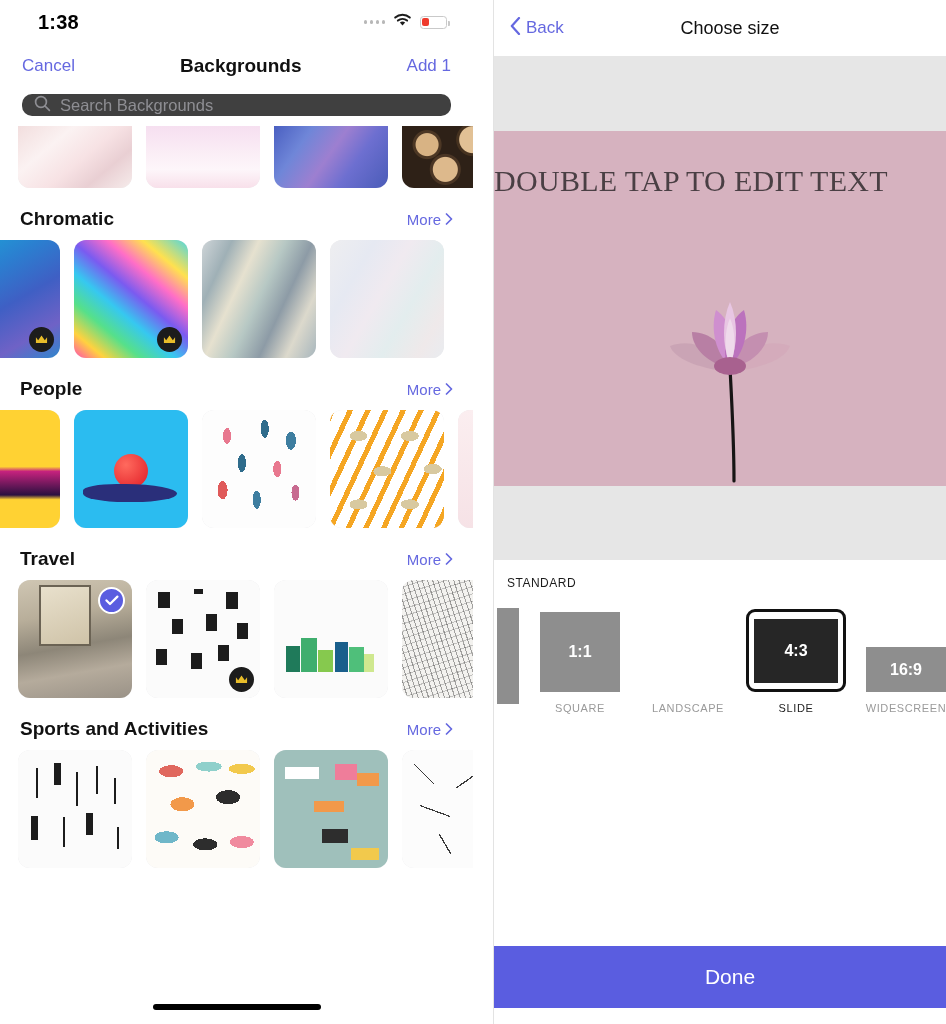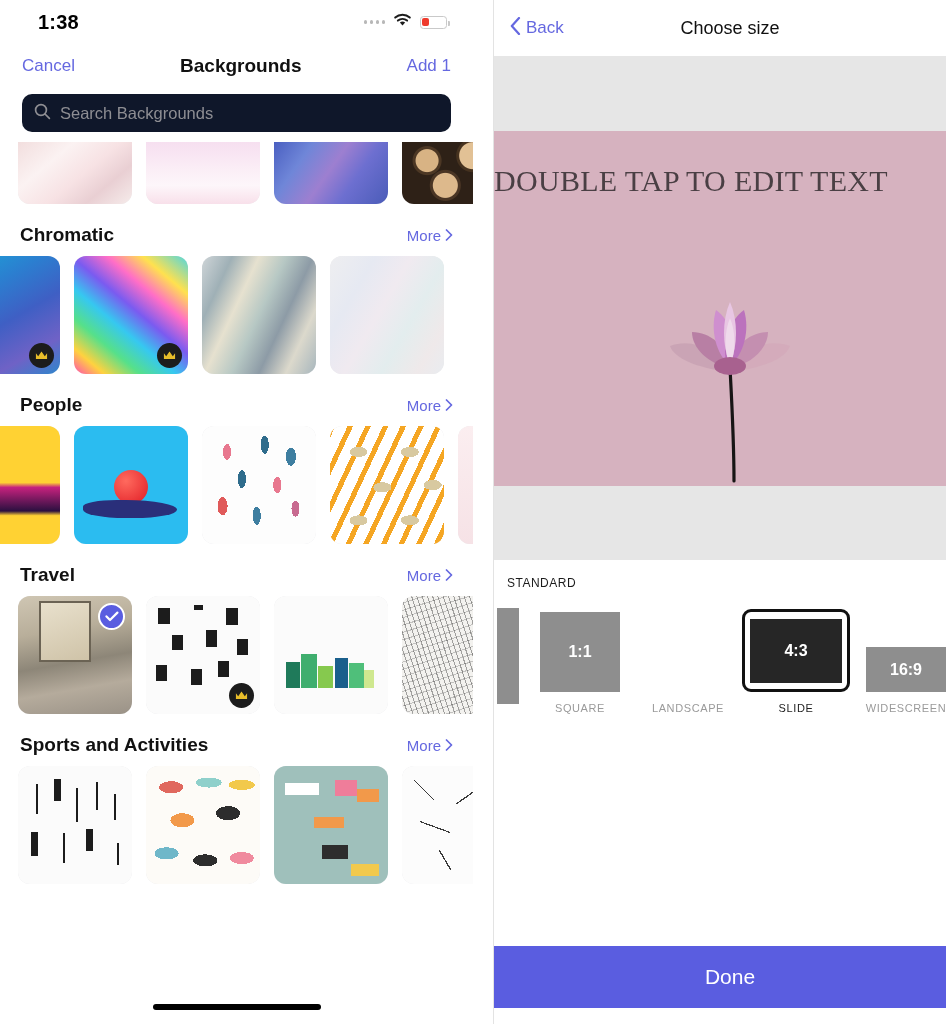--- a/index.html
+++ b/index.html
@@ -37,21 +37,21 @@
   .navbar {
     height: 44px; display: flex; align-items: center;
     justify-content: space-between; padding: 0 22px;
   }
   .nav-btn { font-size: 17px; color: #6568e0; cursor: pointer; white-space: nowrap;}
   .nav-title { font-size: 19px; font-weight: bold; color: #111; }
 
   
   .search-wrap { padding: 6px 22px 10px 22px; }
   .search-field {
-    height: 38px; background: #0f172a; border-radius: 10px;
+    height: 22px; background: #404040; border-radius: 10px;
     display: flex; align-items: center; gap: 9px; padding: 0 12px;
   }
   .search-field svg { flex: 0 0 auto; }
   .search-ph { font-size: 16.5px; color: #8e8e93; }
 
   
   .scroll-area { position: relative; height: calc(1024px - 44px - 44px - 54px); overflow: hidden; }
 
   .thumb-row {
     display: flex; gap: 14px; align-items: flex-start;
@@ -443,21 +443,21 @@
           <div class="size-box" style="width:80px;height:80px;">1:1</div>
           <div class="size-cap">SQUARE</div>
         </div>
 
         <div class="size-item" style="width:108px;">
           <div class="size-cap">LANDSCAPE</div>
         </div>
 
         <div class="size-item selected" style="width:108px;">
           <div class="sel-frame">
-            <div class="size-box" style="width:92px;height:64px;">4:3</div>
+            <div class="size-box" style="width:84px;height:64px;">4:3</div>
           </div>
           <div class="size-cap">SLIDE</div>
         </div>
 
         <div class="size-item" style="width:112px;">
           <div class="size-box" style="width:80px;height:45px;">16:9</div>
           <div class="size-cap">WIDESCREEN</div>
         </div>
 
       </div>

